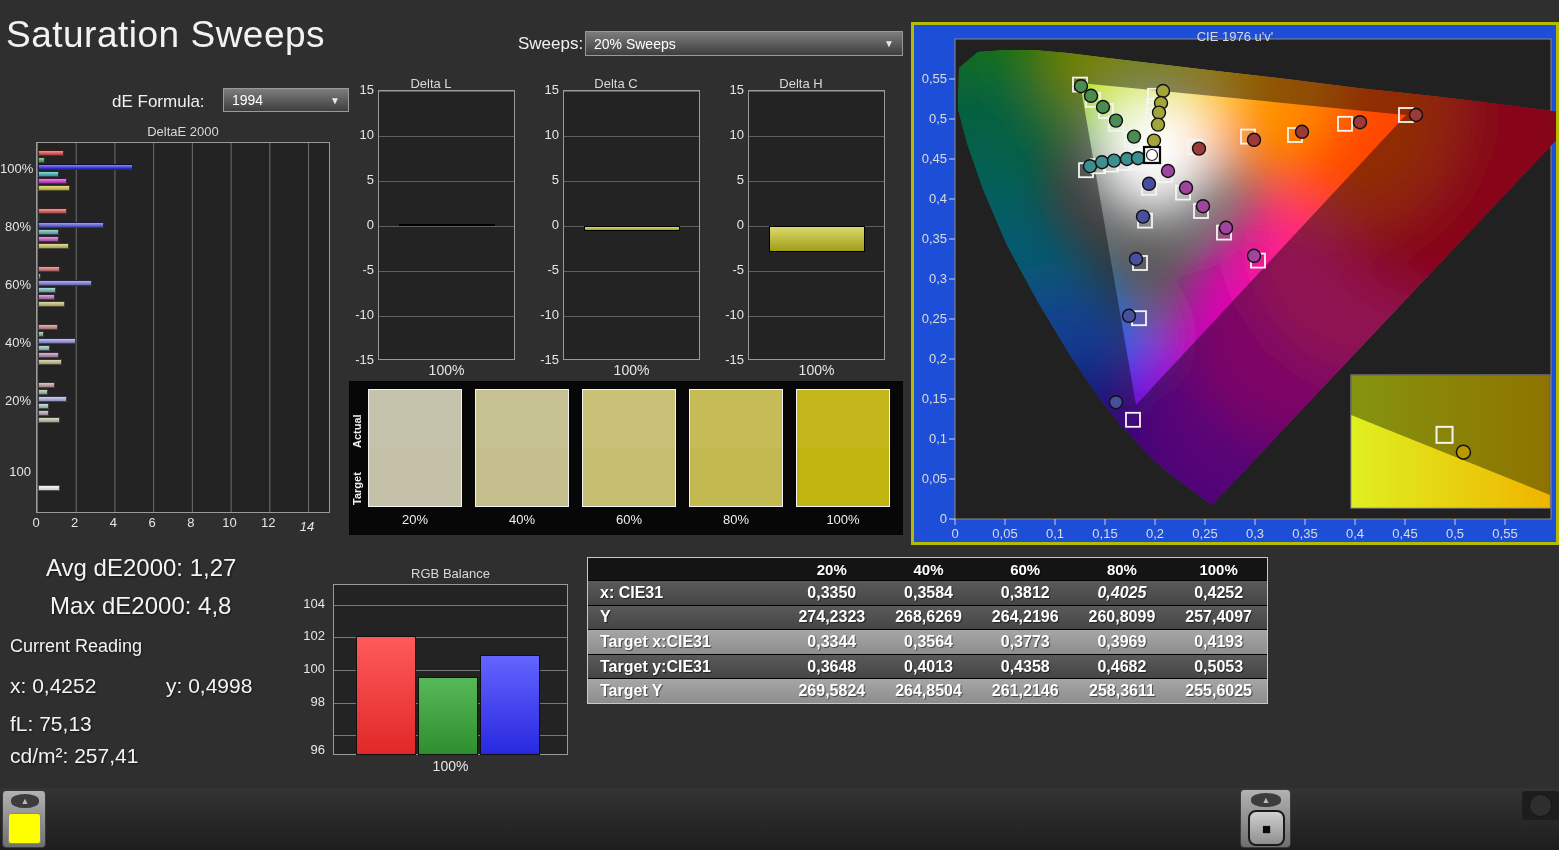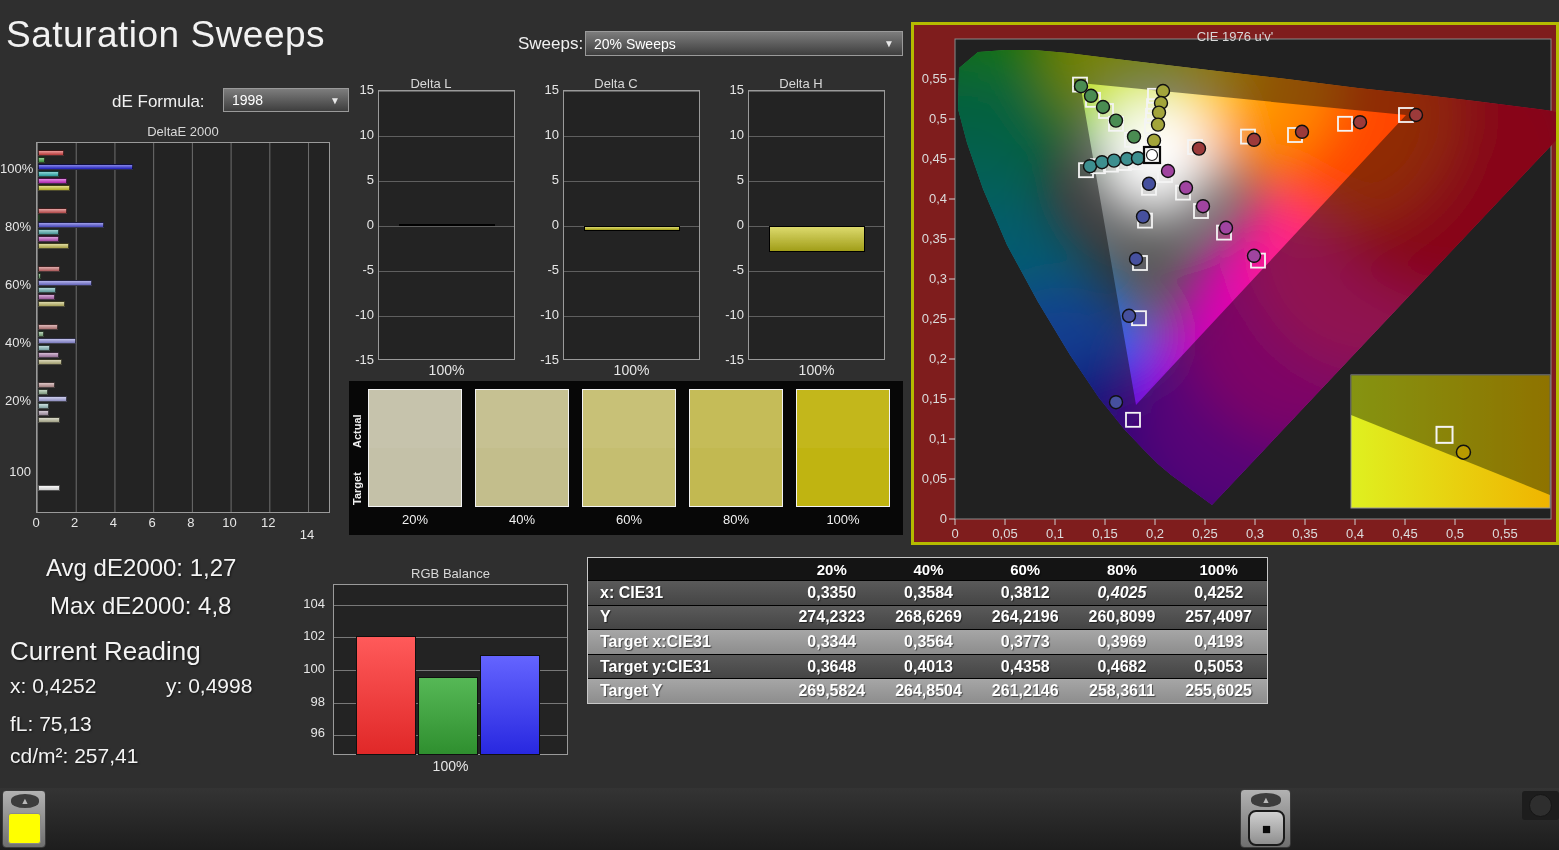--- a/index.html
+++ b/index.html
@@ -21,21 +21,21 @@
   .mini { position:absolute; top:76px; width:172px; height:300px; }
   .mini .plot { left:33px; top:14px; width:137px; height:270px;
     background-image:linear-gradient(180deg,#5f5f5f 1px,transparent 1px); background-size:100% 45px; background-color:#232323;}
   .mini-bar { position:absolute; left:20px; width:96px; border:1px solid #000; }
   .swatch-panel { left:349px; top:381px; width:554px; height:154px; background:#070707; }
   .swatch { position:absolute; top:8px; width:94px; height:118px; border:1px solid #f2f2f2; }
   .swatch .half { width:100%; height:50%; }
   .sw-label { position:absolute; top:131px; width:94px; text-align:center; font-size:13px; color:#f0f0f0; }
   .rot-label { position:absolute; left:2px; width:14px; font-size:11px; font-weight:bold; color:#f0f0f0;
     writing-mode:vertical-rl; transform:rotate(180deg); text-align:center; }
-  .cie-panel { left:911px; top:22px; width:648px; height:523px; background:#7f1d1d; border:3px solid #b5bb00; overflow:hidden; }
+  .cie-panel { left:911px; top:22px; width:648px; height:523px; background:#1d4ed8; border:3px solid #b5bb00; overflow:hidden; }
   .big { font-size:24px; color:#f4f4f4; text-shadow:1px 1px 2px rgba(0,0,0,.55); }
   .reading { font-size:21px; color:#f4f4f4; text-shadow:1px 1px 2px rgba(0,0,0,.55); }
   .caltable { left:587px; top:557px; width:681px; border:1px solid #c8c8c8; }
   .trow { display:flex; width:100%; border-top:1px solid #000; }
   .trow.dark { background:linear-gradient(180deg,#5a5a5a,#454545); }
   .trow.light { background:linear-gradient(180deg,#a6a6a6,#8d8d8d); }
   .trow.head { background:#141414; border-top:none; }
   .tcell { font-size:16px; font-weight:bold; color:#fff; text-shadow:1px 1px 1px rgba(0,0,0,.55);
     display:flex; align-items:center; justify-content:center; }
   .tcell.lab { justify-content:flex-start; padding-left:12px; }
@@ -44,21 +44,21 @@
   .up-btn { position:absolute; background:#3c3c3c; border-radius:50%/45%; color:#b8b8b8; font-size:9px;
     display:flex; align-items:center; justify-content:center; }
 </style>
 </head>
 <body>
 
 <div class="abs page-title">Saturation Sweeps</div>
 
 <div class="abs ctl-label" style="left:112px;top:92px;">dE Formula:</div>
 <div class="abs dropdown" style="left:223px;top:88px;width:126px;height:24px;">
-  <span class="dd-text">1998</span>
+  <span class="dd-text">1994</span>
   <span class="dd-arrow">▼</span>
 </div>
 
 <div class="abs ctl-label" style="left:518px;top:34px;">Sweeps:</div>
 <div class="abs dropdown" style="left:585px;top:31px;width:318px;height:25px;">
   <span class="dd-text">20% Sweeps</span>
   <span class="dd-arrow">▼</span>
 </div>
 
 <div class="abs chart-title" style="left:36px;top:124px;width:294px;">DeltaE 2000</div>
@@ -104,21 +104,21 @@
     <div class="bar-h" style="top: 342px; left: 1px; width: 21.8768px; background: linear-gradient(rgba(255, 255, 255, 0.45), rgba(0, 0, 0, 0.15)), rgb(242, 242, 242);"></div>
   </div>
 <div class="abs" id="deltae-xlabels" style="left:36px;top:515px;width:310px;height:18px;">
     <div class="xlab" style="left: -10px; top: 0px; width: 20px;">0</div>
     <div class="xlab" style="left: 28.72px; top: 0px; width: 20px;">2</div>
     <div class="xlab" style="left: 67.44px; top: 0px; width: 20px;">4</div>
     <div class="xlab" style="left: 106.16px; top: 0px; width: 20px;">6</div>
     <div class="xlab" style="left: 144.88px; top: 0px; width: 20px;">8</div>
     <div class="xlab" style="left: 183.6px; top: 0px; width: 20px;">10</div>
     <div class="xlab" style="left: 222.32px; top: 0px; width: 20px;">12</div>
-    <div class="xlab" style="left: 261.04px; top: 12px; width: 20px;">14</div>
+    <div class="xlab" style="left: 261.04px; top: 4px; width: 20px; font-style: italic;">14</div>
   </div>
 
 <div class="mini" id="chart-delta_l" style="left:345px;">
     <div class="chart-title" style="position: absolute; left: 0px; top: 0px; width: 172px;">Delta L</div>
     <div class="ylab" style="left: 0px; top: 6px; width: 29px;">15</div>
     <div class="ylab" style="left: 0px; top: 51px; width: 29px;">10</div>
     <div class="ylab" style="left: 0px; top: 96px; width: 29px;">5</div>
     <div class="ylab" style="left: 0px; top: 141px; width: 29px;">0</div>
     <div class="ylab" style="left: 0px; top: 186px; width: 29px;">-5</div>
     <div class="ylab" style="left: 0px; top: 231px; width: 29px;">-10</div>
@@ -346,33 +346,33 @@
       <g id="cie-inset-markers">
           <rect x="522.53" y="401.85" width="16" height="16" fill="none" stroke="#f4f4f4" stroke-width="2"></rect>
           <circle cx="549.435" cy="427.14" r="7" fill="#b89a00" stroke="#101010" stroke-width="1.5"></circle>
         </g>
     </g>
   </svg>
 </div>
 
 <div class="abs big" style="left:46px;top:554px;">Avg dE2000: 1,27</div>
 <div class="abs big" style="left:50px;top:592px;">Max dE2000: 4,8</div>
-<div class="abs big" style="left:10px;top:636px;font-size:26px;">Current Reading</div>
+<div class="abs big" style="left:10px;top:636px;font-size:18px;">Current Reading</div>
 <div class="abs reading" style="left:10px;top:674px;">x: 0,4252</div>
 <div class="abs reading" style="left:166px;top:674px;">y: 0,4998</div>
 <div class="abs reading" style="left:10px;top:712px;">fL: 75,13</div>
 <div class="abs reading" style="left:10px;top:744px;">cd/m²: 257,41</div>
 
 <div class="abs chart-title" style="left:333px;top:566px;width:235px;">RGB Balance</div>
 <div class="abs" id="rgb-ylabels" style="left:295px;top:584px;width:34px;height:171px;">
     <div class="ylab" style="right: 4px; top: 11.6px; width: 30px;">104</div>
     <div class="ylab" style="right: 4px; top: 44.3px; width: 30px;">102</div>
     <div class="ylab" style="right: 4px; top: 77px; width: 30px;">100</div>
     <div class="ylab" style="right: 4px; top: 109.7px; width: 30px;">98</div>
-    <div class="ylab" style="right: 4px; top: 141px; width: 30px;">96</div>
+    <div class="ylab" style="right: 4px; top: 158px; width: 30px;">96</div>
   </div>
 <div class="plot" id="rgb-plot" style="left:333px;top:584px;width:235px;height:171px;">
     <div style="position: absolute; left: 0px; width: 100%; height: 1px; background: rgb(120, 120, 120); top: 19.6px;"></div>
     <div style="position: absolute; left: 0px; width: 100%; height: 1px; background: rgb(120, 120, 120); top: 52.3px;"></div>
     <div style="position: absolute; left: 0px; width: 100%; height: 1px; background: rgb(120, 120, 120); top: 85px;"></div>
     <div style="position: absolute; left: 0px; width: 100%; height: 1px; background: rgb(120, 120, 120); top: 117.7px;"></div>
     <div style="position: absolute; left: 0px; width: 100%; height: 1px; background: rgb(120, 120, 120); top: 150.4px;"></div>
     <div style="position: absolute; border: 1px solid rgb(16, 16, 16); left: 22px; width: 60px; top: 50.7px; height: 119.3px; background: linear-gradient(rgb(255, 90, 90), rgb(224, 40, 40));"></div>
     <div style="position: absolute; border: 1px solid rgb(16, 16, 16); left: 84px; width: 60px; top: 91.5px; height: 78.5px; background: linear-gradient(rgb(86, 184, 86), rgb(47, 143, 47));"></div>
     <div style="position: absolute; border: 1px solid rgb(16, 16, 16); left: 146px; width: 60px; top: 70.3px; height: 99.7px; background: linear-gradient(rgb(100, 100, 255), rgb(40, 40, 224));"></div>

